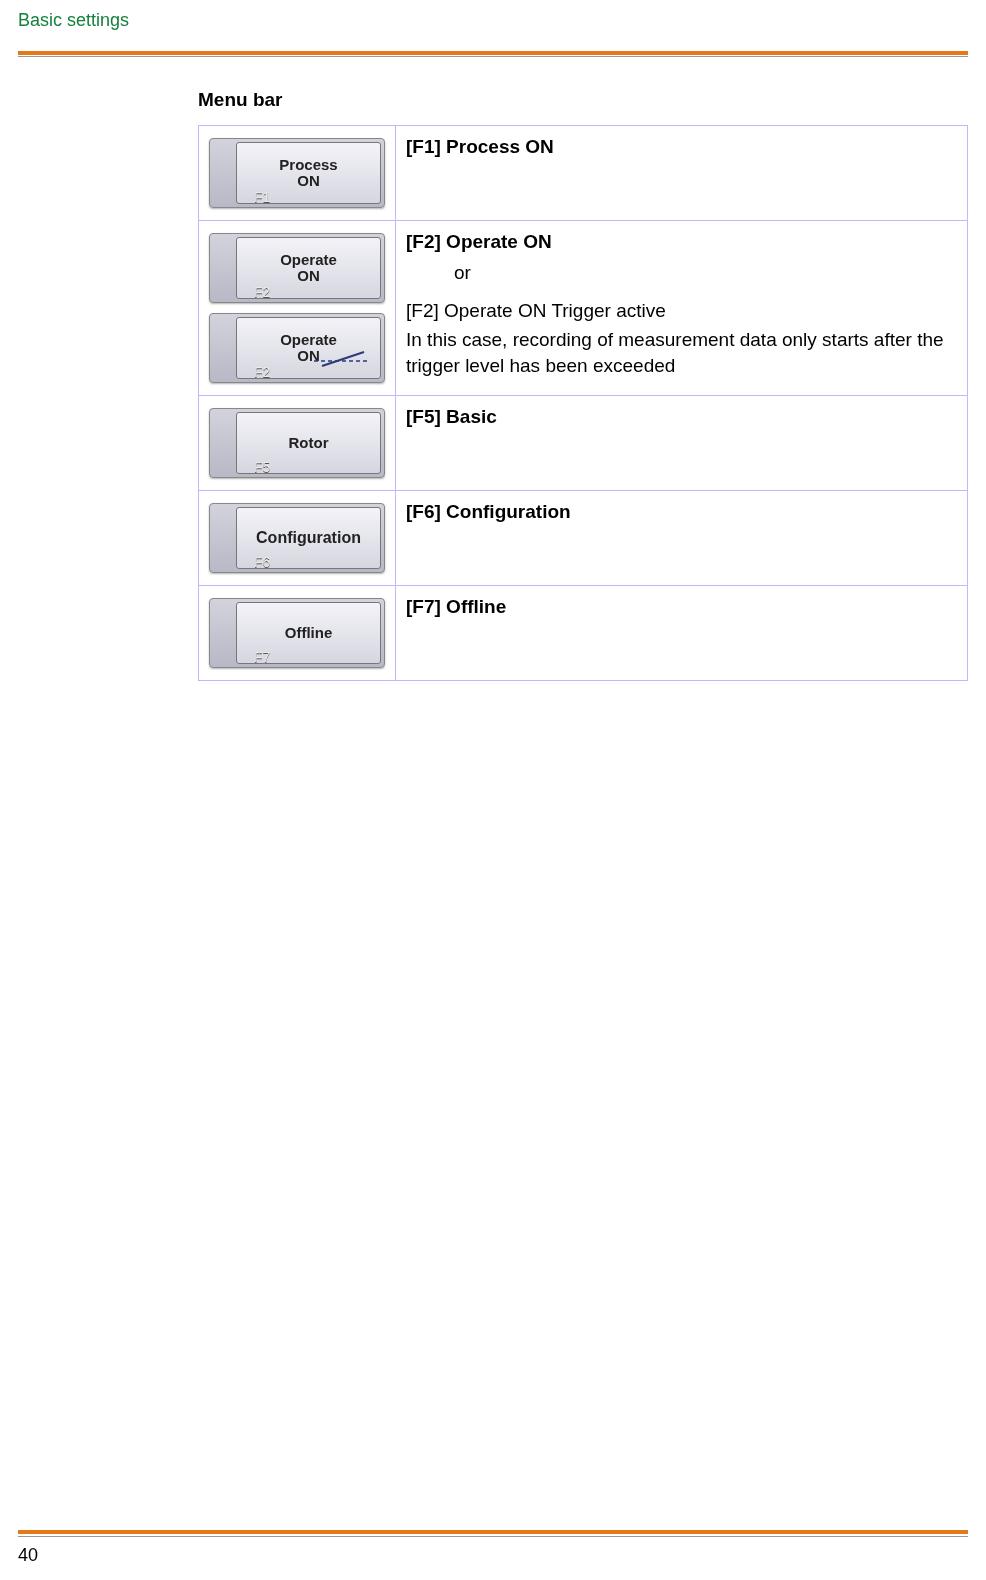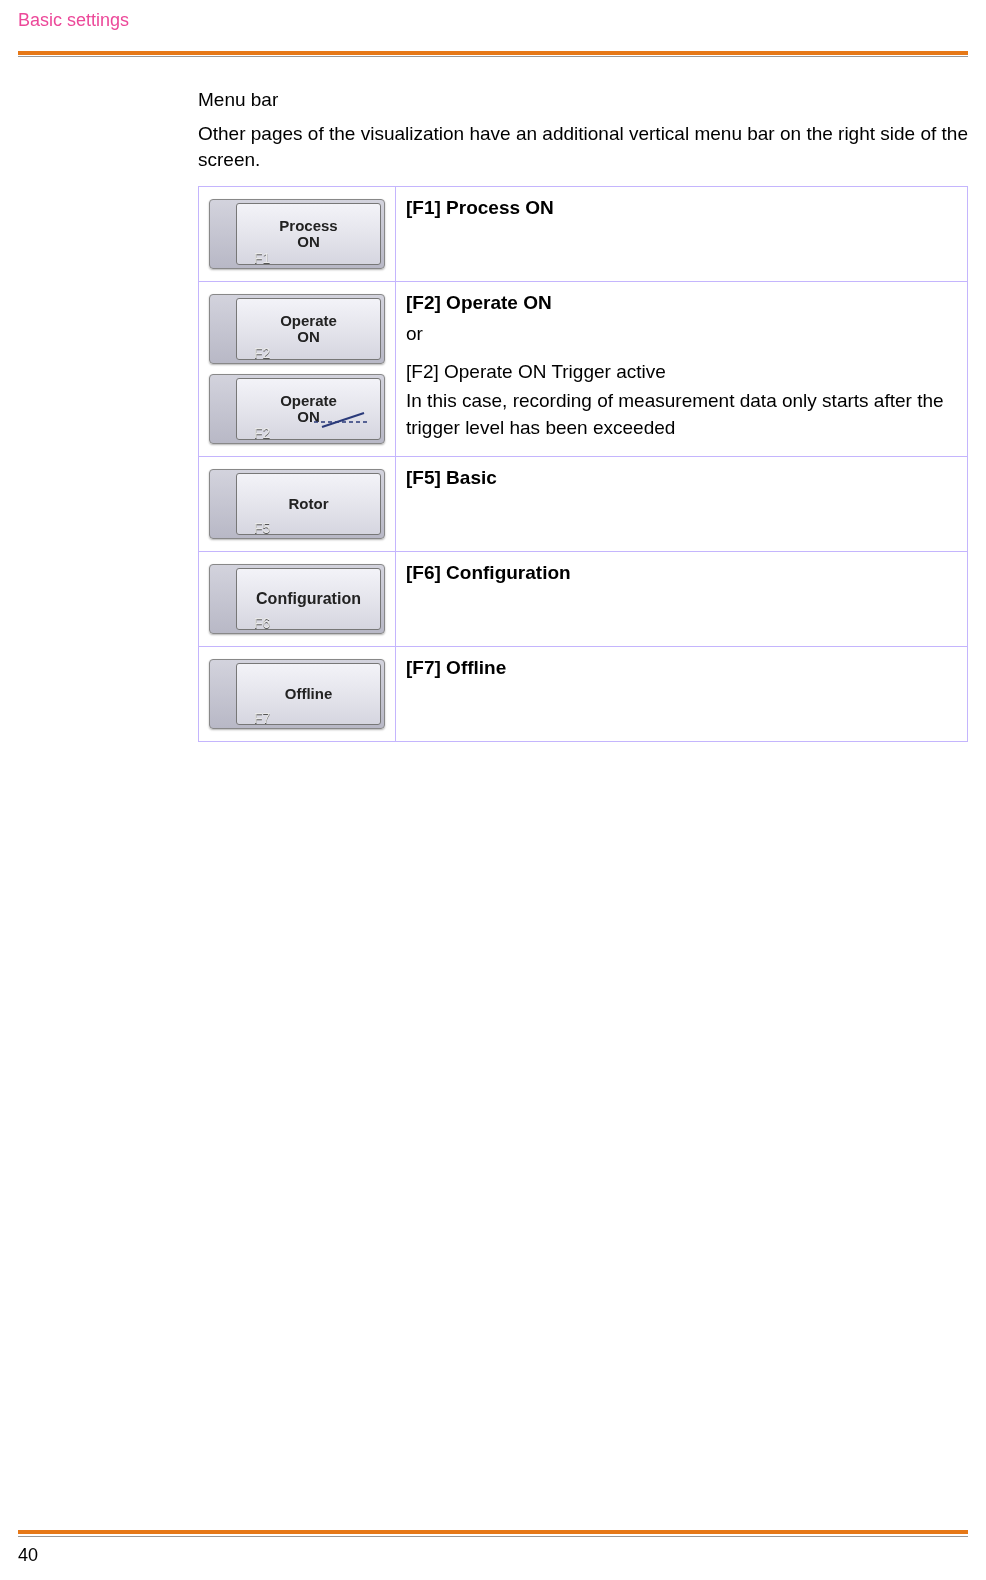--- a/index.html
+++ b/index.html
@@ -12,37 +12,37 @@
       font-size: 18px;
       color: #000;
       background: #fff;
       width: 986px;
       height: 1580px;
       position: relative;
     }
     .header {
       padding: 10px 18px 8px;
       font-size: 18px;
-      color: #ec4899;
+      color: #15803d;
     }
     .rule-top {
       height: 4px;
       background: #e67817;
       margin: 12px 18px 0;
     }
     .rule-top-shadow {
       height: 1px;
       background: #999;
       margin: 1px 18px 0;
     }
     .content {
       margin: 32px 18px 0 198px;
     }
     .section-title {
-      font-weight: normal;
+      font-weight: bold;
       font-size: 19px;
       margin-bottom: 10px;
     }
     .para {
       font-size: 19px;
       line-height: 1.35;
       text-align: justify;
       margin-bottom: 10px;
     }
     .bold-inline {
@@ -120,20 +120,21 @@
       font-weight: bold;
       margin-bottom: 4px;
     }
     td.desc-cell .sub-title {
       font-weight: normal;
       margin-top: 12px;
       margin-bottom: 2px;
     }
     td.desc-cell .or-word {
       margin-bottom: 2px;
+      margin-left: 48px;
     }
     .footer-rule {
       position: absolute;
       left: 18px;
       right: 18px;
       bottom: 46px;
       height: 4px;
       background: #e67817;
     }
     .footer-rule-shadow {
@@ -155,21 +156,20 @@
 <body>
 
 <div class="header">Basic settings</div>
 <div class="rule-top"></div>
 <div class="rule-top-shadow"></div>
 
 <div class="content">
   <div class="section-title">Menu bar</div>
 
 
-  <p class="para">Other pages of the visualization have an additional vertical menu bar on the right side of the screen.</p>
 
   <table class="menu-table">
 
     <tbody>
         <tr>
       <td class="icon-cell">
         <div class="fkey-btn">
           <div class="inner">
             <span>Process</span>
             <span>ON</span>

